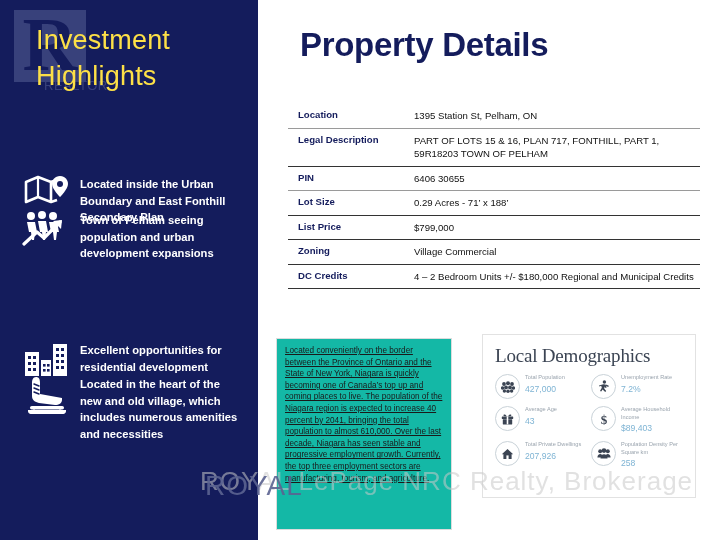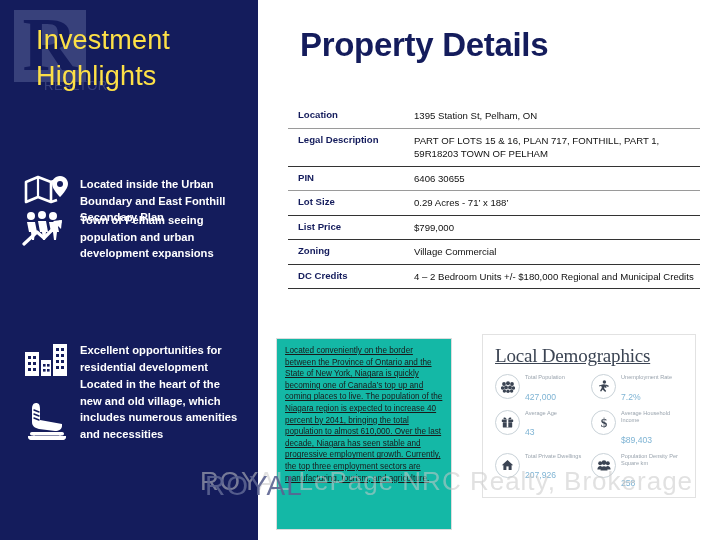--- a/index.html
+++ b/index.html
@@ -45,21 +45,21 @@
   .hl{position:absolute;left:14px;width:236px;display:flex;align-items:flex-start;}
   .hl .ico{width:66px;flex:0 0 66px;display:flex;align-items:center;justify-content:center;}
   .hl .ico svg{display:block;}
   .hl .txt{
     color:#ffffff;font-size:11.2px;line-height:16.5px;font-weight:bold;
     padding-top:2px;width:160px;
   }
   #hl0{top:126px;margin-top:48px;}
   #hl1{top:210px;}
   #hl2{top:296px;margin-top:44px;}
-  #hl3{top:374px;align-items:flex-end;}
+  #hl3{top:374px;}
 
   
   #main{position:absolute;left:260px;top:0;width:462px;height:540px;background:#fff;}
 
   #page-title{
     position:absolute;left:40px;top:26px;
     color:#141C5C;font-size:33px;font-weight:bold;letter-spacing:-.3px;
   }
 
   
@@ -89,33 +89,33 @@
 
   
   #demo{
     position:absolute;left:222px;top:334px;width:214px;height:164px;
     border:1px solid #e2e2e2;background:#fff;box-sizing:border-box;
     padding:10px 8px 6px 12px;
   }
   #demo h3{
     margin:0 0 7px 0;color:#3b4453;
     font-family:"Liberation Serif",serif;font-weight:normal;
-    font-size:19px;letter-spacing:-.2px;text-decoration:underline;
+    font-size:19px;letter-spacing:-.2px;
   }
   .dgrid{display:flex;flex-wrap:wrap;}
   .dcell{width:50%;display:flex;align-items:flex-start;margin-bottom:7px;}
   .dbadge{
     width:23px;height:23px;flex:0 0 23px;border-radius:50%;
     border:1.3px solid #c9d2d8;display:flex;align-items:center;justify-content:center;
     margin-right:5px;
   }
   .dbadge svg{display:block;}
   .dtext{padding-top:0px;}
   .dlabel{font-size:5.6px;line-height:7.6px;color:#9aa4ae;}
-  .dval{font-size:8.6px;line-height:11px;color:#7fb4d4;margin-top:10px;}
+  .dval{font-size:8.6px;line-height:11px;color:#7fb4d4;margin-top:2px;}
 
   
   #wm-big{
     position:absolute;left:200px;top:466px;width:520px;height:34px;
     color:#c9c9c9;opacity:.55;font-size:26px;letter-spacing:1px;
     font-family:"Liberation Sans",sans-serif;white-space:nowrap;
     pointer-events:none;
   }
   #wm-side{
     position:absolute;left:205px;top:470px;

